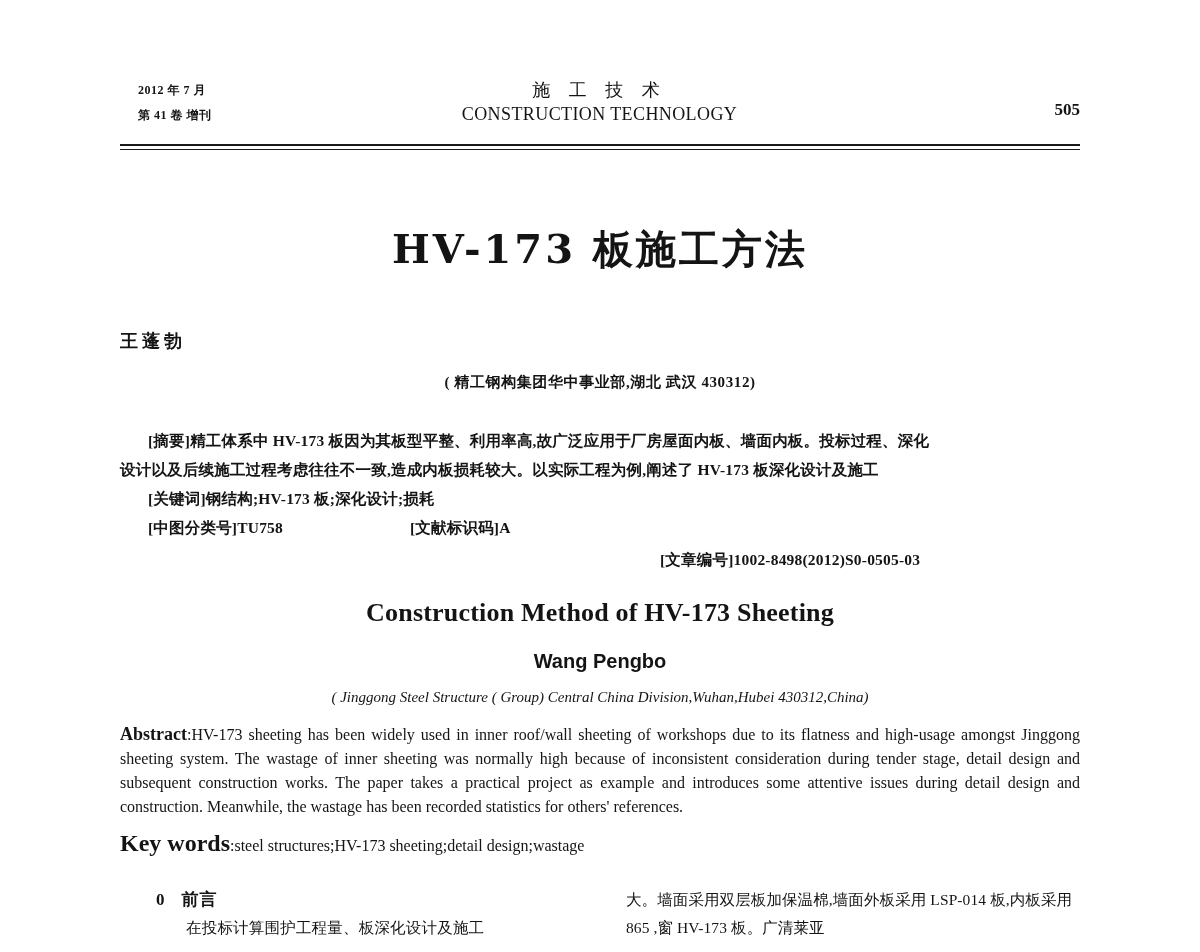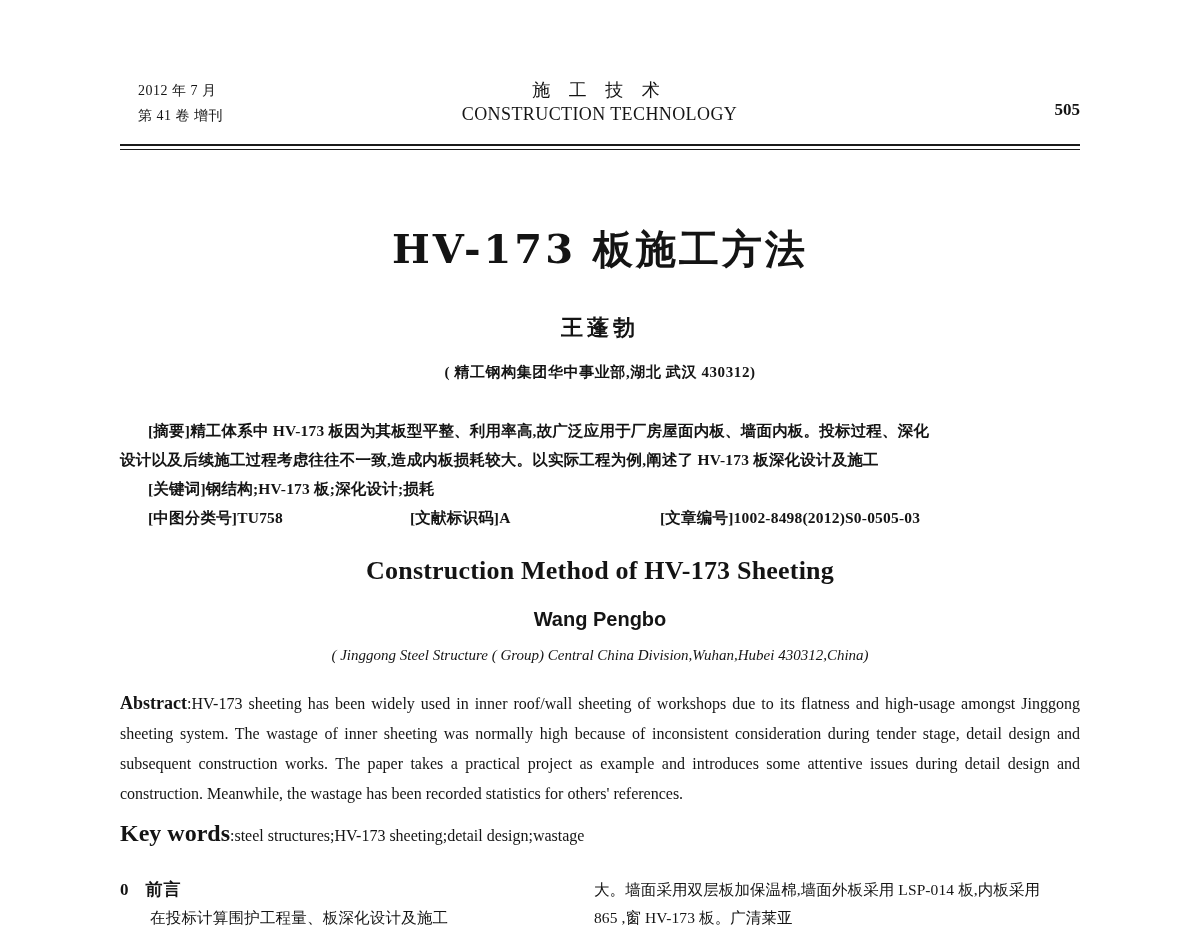--- a/index.html
+++ b/index.html
@@ -25,23 +25,24 @@
   
   .runhead {
     position: relative;
     height: 72px;
     margin-top: 78px;
   }
   .runhead-left {
     position: absolute;
     left: 18px;
     top: 0;
-    font-size: 14px;
+    font-size: 12px;
     line-height: 25px;
     letter-spacing: 0.5px;
+    font-weight: bold;
   }
   .runhead-center {
     position: absolute;
     left: 0;
     right: 1px;
     top: 0;
     text-align: center;
   }
   .runhead-cn {
     font-size: 18px;
@@ -73,25 +74,25 @@
   
   .title-cn {
     text-align: center;
     font-size: 40px;
     font-weight: 700;
     letter-spacing: 3px;
     margin-top: 72px;
     font-family: "DejaVu Serif", serif;
   }
   .author-cn {
-    text-align: center;
-    font-size: 22px;
+    text-align: left;
+    font-size: 18px;
     font-weight: 700;
     letter-spacing: 4px;
-    margin-top: 36px;
+    margin-top: 52px;
     font-family: "DejaVu Serif", serif;
   }
   .affil-cn {
     text-align: center;
     font-size: 15px;
     margin-top: 20px;
     letter-spacing: 0.6px;
     font-weight: 600;
   }
 
@@ -108,21 +109,21 @@
   }
   .cn-line {
     white-space: nowrap;
   }
   .cn-class {
     display: flex;
     gap: 0;
   }
   .cn-class .c1 { width: 262px; }
   .cn-class .c2 { width: 250px; }
-  .cn-class .c3 { flex: 1; }
+  .cn-class .c3 { flex: 1; margin-top: 32px; }
   .indent-kw { text-indent: 28px; }
 
   
   .title-en {
     text-align: center;
     font-size: 26px;
     font-weight: bold;
     margin-top: 24px;
     letter-spacing: 0.2px;
     font-family: "Liberation Serif", serif;
@@ -134,23 +135,23 @@
     margin-top: 22px;
     font-family: "Liberation Sans", sans-serif;
   }
   .affil-en {
     text-align: center;
     font-size: 15px;
     font-style: italic;
     margin-top: 16px;
   }
   .abstract-en {
-    margin-top: 24px;
+    margin-top: 16px;
     font-size: 16px;
-    line-height: 30px;
+    line-height: 24px;
     text-align: justify;
     text-justify: inter-word;
   }
   .abstract-en b.lead {
     font-size: 18px;
     font-weight: bold;
   }
   .keywords-en {
     margin-top: 10px;
     font-size: 16px;
@@ -159,20 +160,21 @@
   .keywords-en b.lead {
     font-size: 24px;
     font-weight: bold;
   }
 
   
   .columns {
     display: flex;
     margin-top: 26px;
     gap: 16px;
+    margin-left: 36px;
   }
   .col {
     width: 458px;
     font-size: 15.5px;
     line-height: 28px;
   }
   .sec-head {
     font-size: 17px;
     font-weight: bold;
     letter-spacing: 1px;

